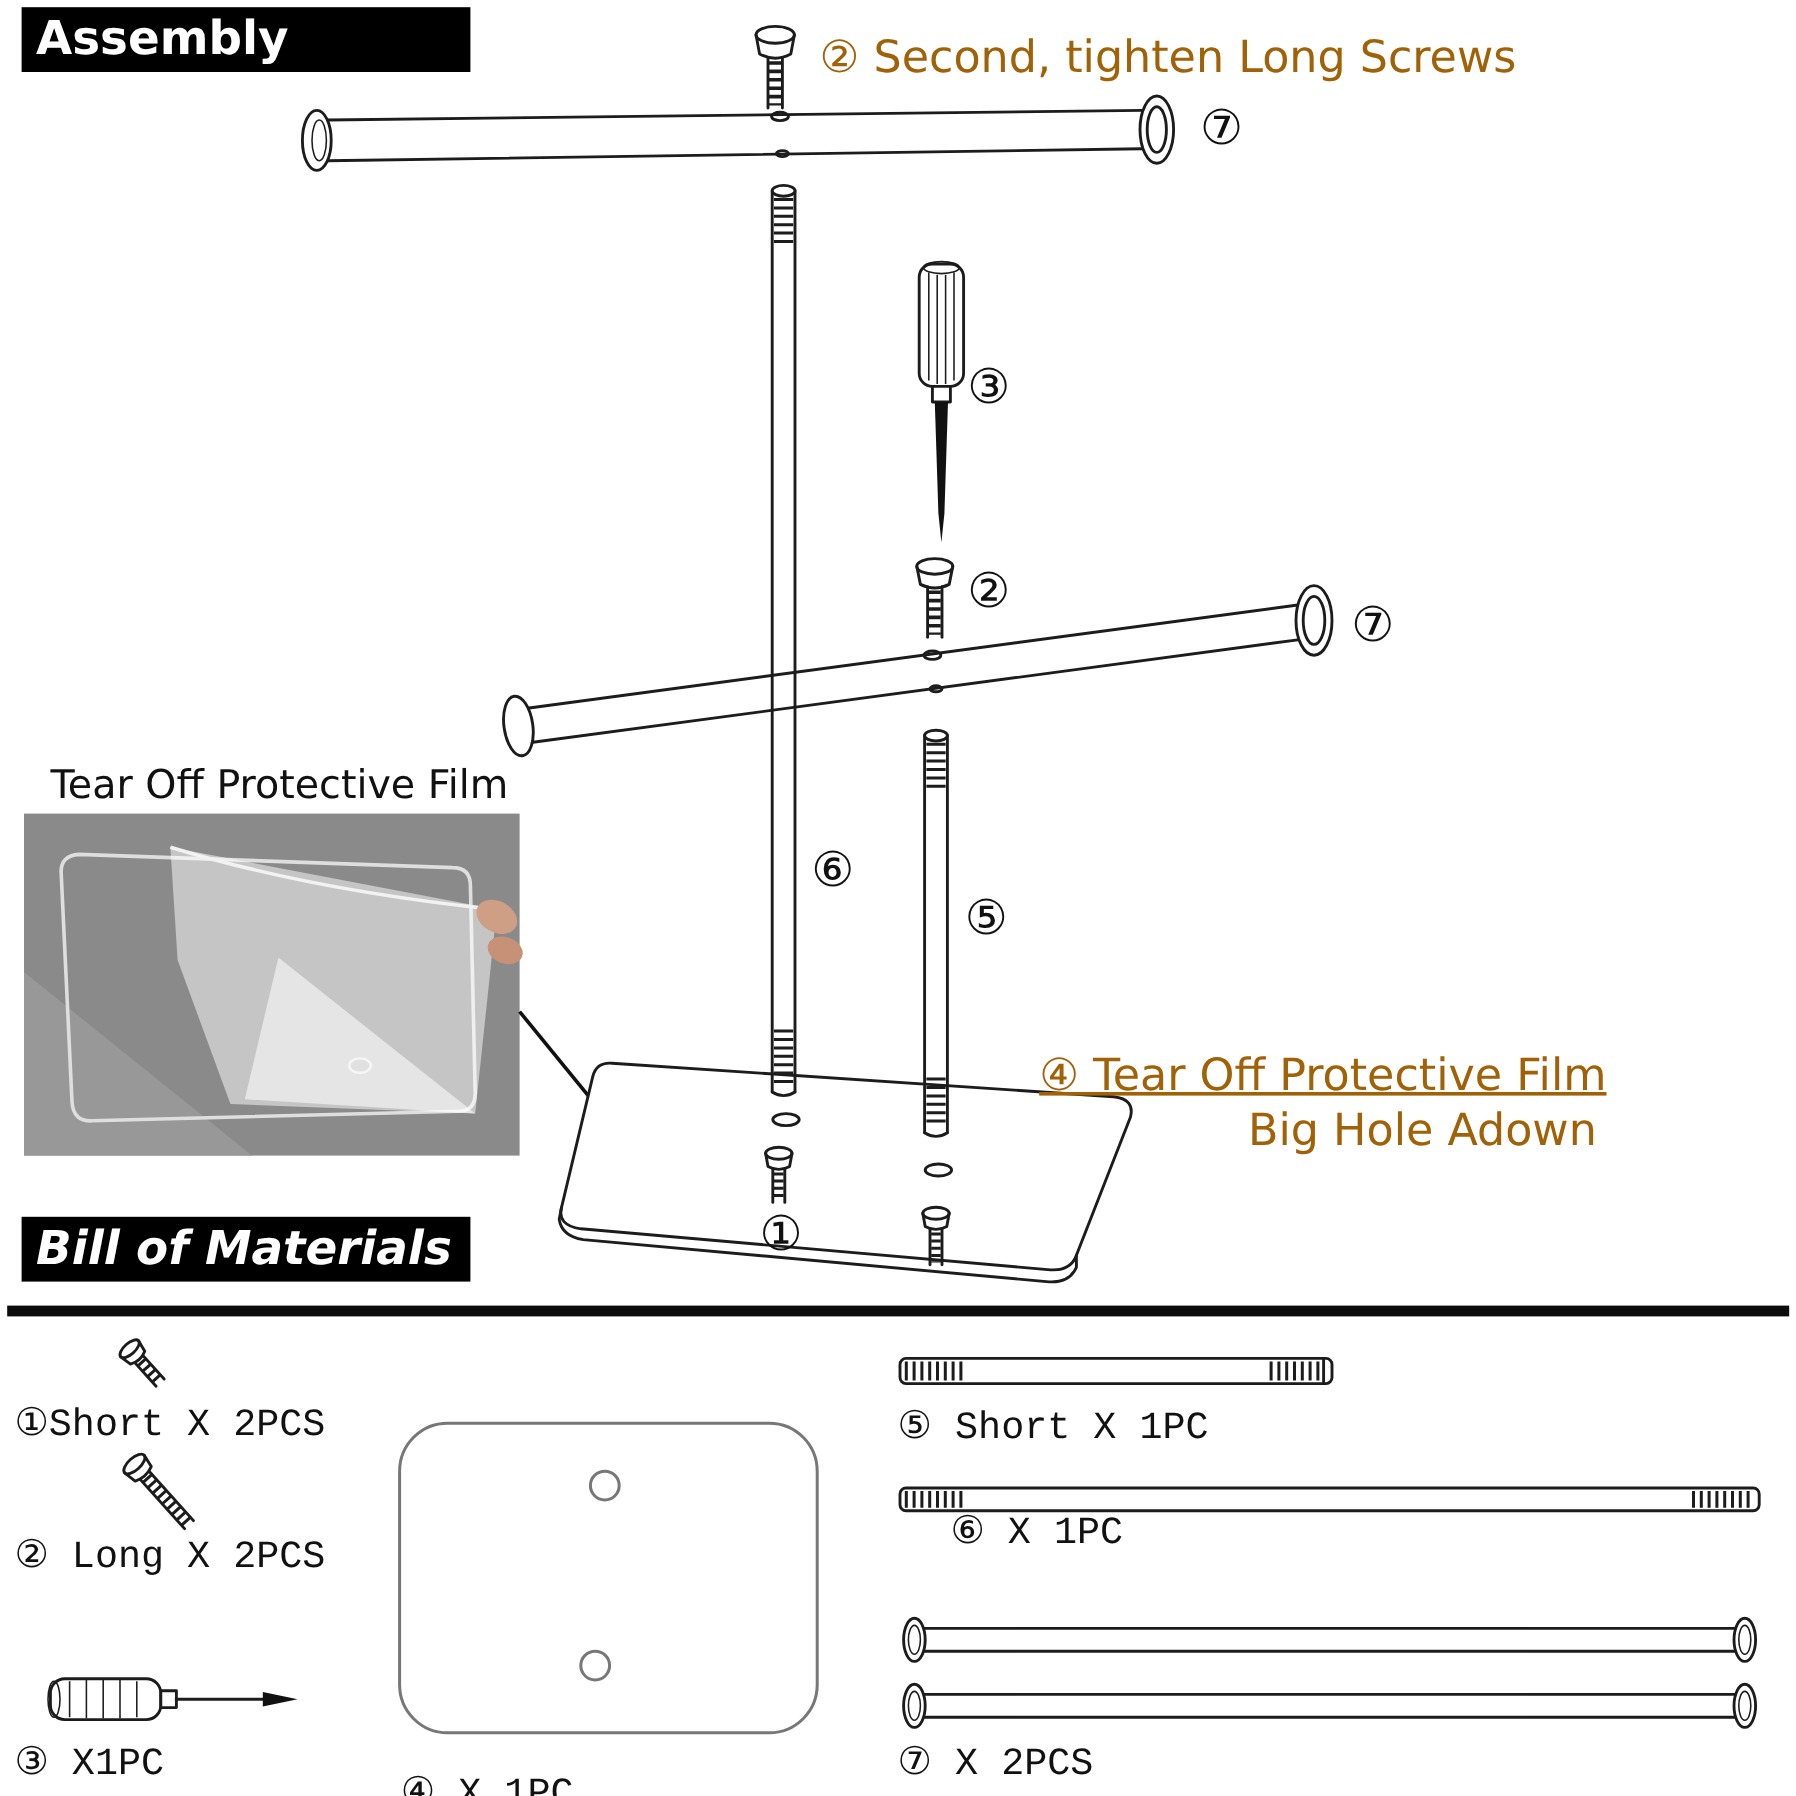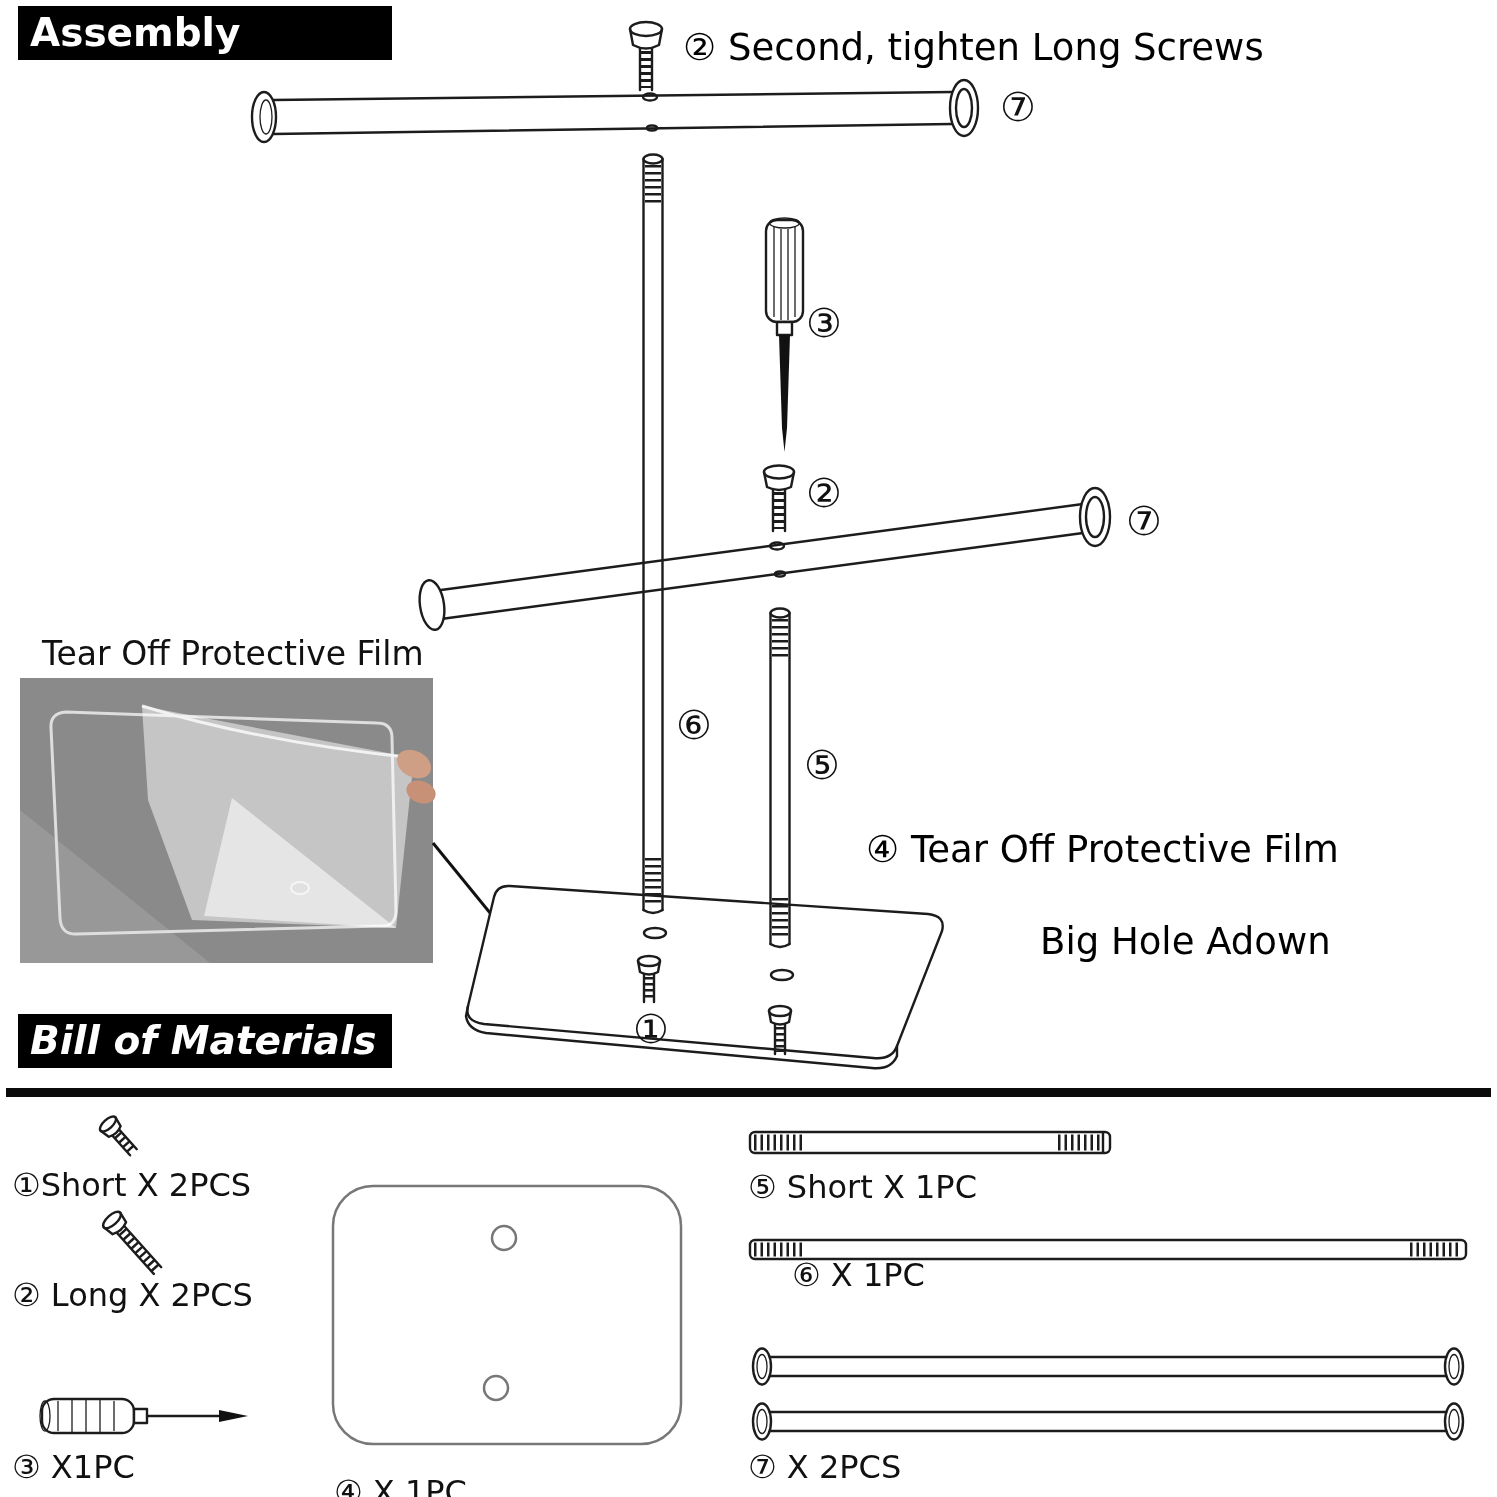--- a/index.html
+++ b/index.html
@@ -3,25 +3,25 @@
 <meta charset="utf-8">
 <style>
   html,body{margin:0;padding:0;background:#fff;}
   .canvas{position:relative;width:1497px;height:1497px;background:#fff;overflow:hidden;
           font-family:"DejaVu Sans","Liberation Sans",sans-serif;color:#111;}
   svg.diagram{position:absolute;left:0;top:0;}
   .ln{stroke:#1c1c1c;stroke-width:2.4;fill:none;stroke-linecap:round;stroke-linejoin:round;}
   .fw{fill:#fff;}
   .lnt{stroke:#1c1c1c;stroke-width:1.3;fill:none;}
   .thr{stroke:#1c1c1c;fill:none;}
-  .label{position:absolute;white-space:nowrap;font-size:37px;color:#000000;}
+  .label{position:absolute;white-space:nowrap;font-size:37px;color:#a16207;}
   .num{position:absolute;font-size:40px;color:#111;}
   .title-box{position:absolute;background:#000;color:#fff;font-weight:700;font-size:39px;
              height:54px;line-height:54px;width:374px;padding-left:12px;box-sizing:border-box;}
-  .bom-label{position:absolute;font-size:32px;white-space:nowrap;color:#111;}
+  .bom-label{position:absolute;font-size:32px;white-space:nowrap;color:#111;font-family:Liberation Mono, monospace;}
   .small-label{position:absolute;font-size:33px;white-space:nowrap;color:#111;margin-left:12px;}
 </style>
 </head>
 <body>
 
 <div class="canvas">
 
   <svg class="diagram" width="1497" height="1497" viewBox="0 0 1497 1497">
 
     <g>
@@ -199,21 +199,21 @@
   <div class="title-box" style="left:18px;top:1014px;font-style:italic;">Bill of Materials</div>
 
   <div class="label" style="left:683px;top:26px;">② Second, tighten Long Screws</div>
   <div class="num" style="left:1000px;top:84px;">⑦</div>
   <div class="num" style="left:806px;top:300px;">③</div>
   <div class="num" style="left:806px;top:470px;">②</div>
   <div class="num" style="left:1126px;top:498px;">⑦</div>
   <div class="num" style="left:676px;top:702px;">⑥</div>
   <div class="num" style="left:804px;top:742px;">⑤</div>
   <div class="small-label" style="left:30px;top:634px;">Tear Off Protective Film</div>
-  <div class="label" style="left:866px;top:828px;">④ Tear Off Protective Film</div>
+  <div class="label" style="left:866px;top:874px;text-decoration:underline;">④ Tear Off Protective Film</div>
   <div class="label" style="left:1040px;top:920px;">Big Hole Adown</div>
   <div class="num" style="left:633px;top:1006px;">①</div>
 
   <div class="bom-label" style="left:12px;top:1166px;">①Short X 2PCS</div>
   <div class="bom-label" style="left:12px;top:1276px;">② Long X 2PCS</div>
   <div class="bom-label" style="left:12px;top:1448px;">③ X1PC</div>
   <div class="bom-label" style="left:334px;top:1448px;margin-top:25px;">④ X 1PC</div>
   <div class="bom-label" style="left:748px;top:1168px;">⑤ Short X 1PC</div>
   <div class="bom-label" style="left:748px;top:1256px;margin-left:44px;">⑥ X 1PC</div>
   <div class="bom-label" style="left:748px;top:1448px;">⑦ X 2PCS</div>

